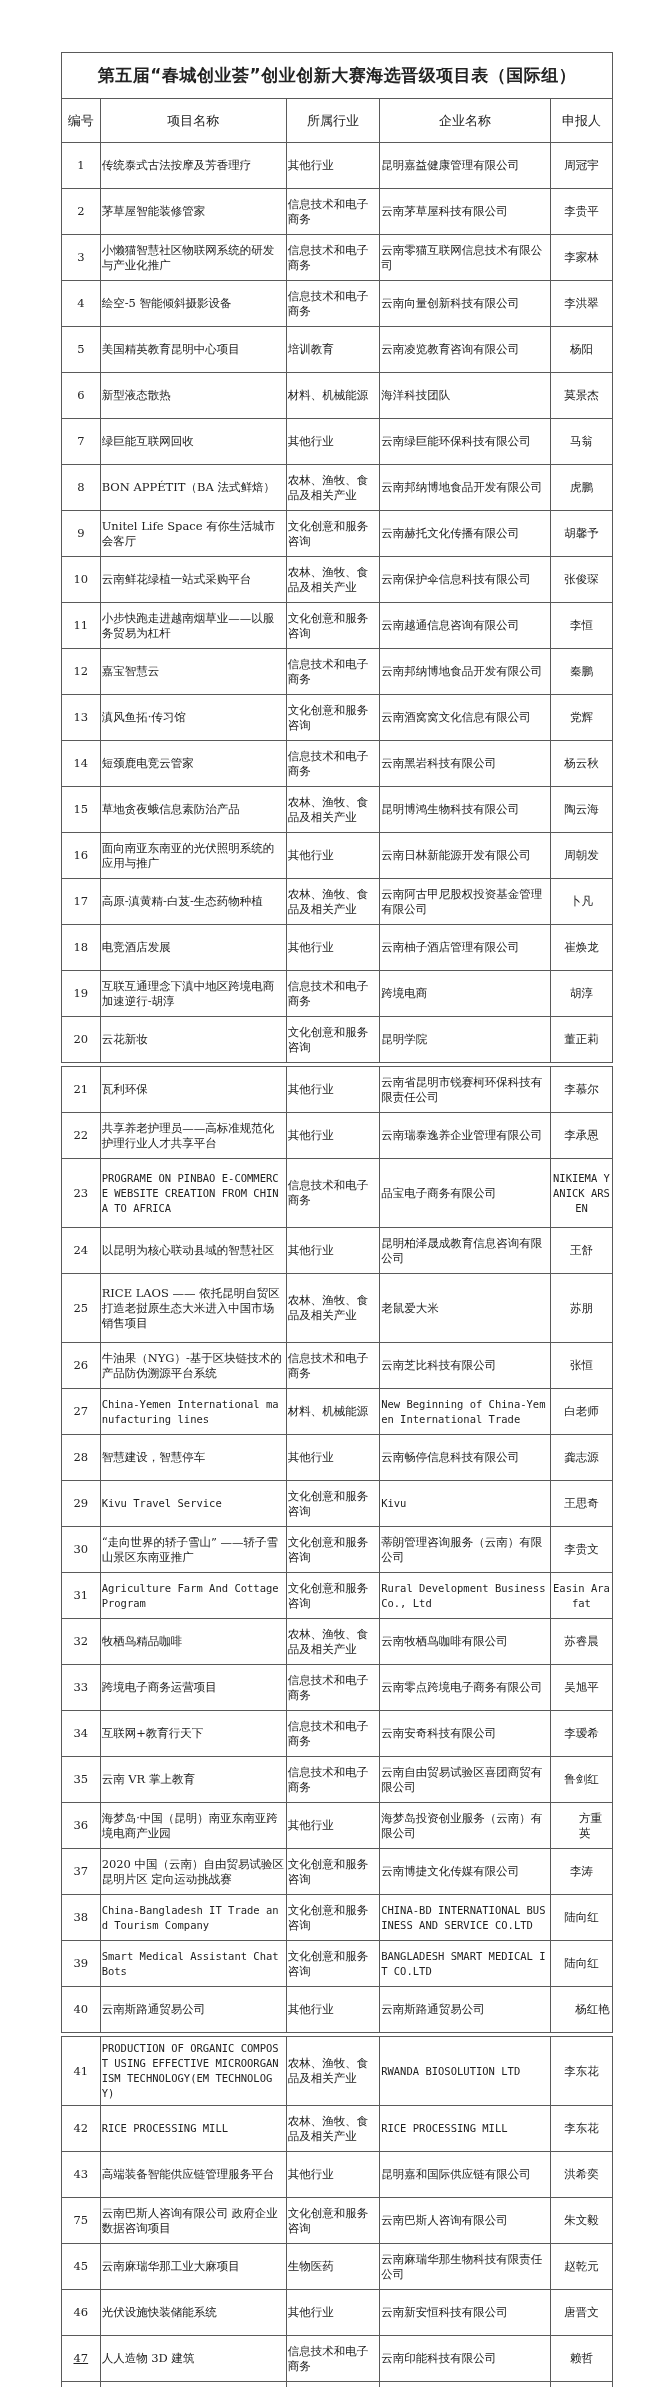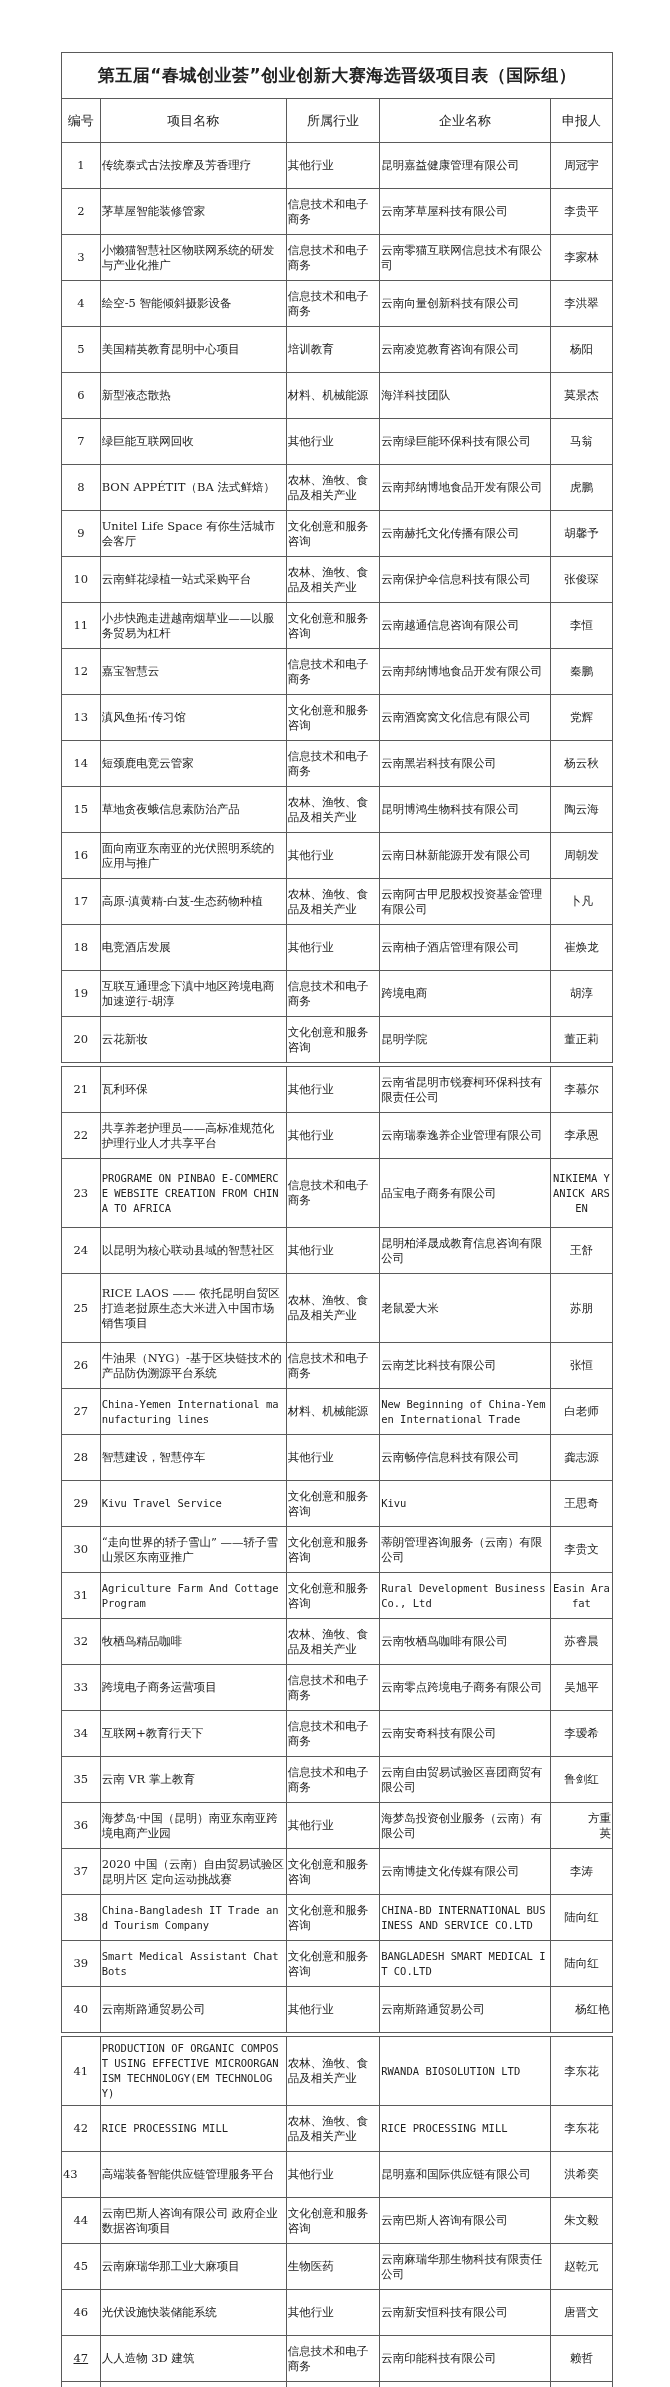--- a/index.html
+++ b/index.html
@@ -290,21 +290,21 @@
           <td>云南 VR 掌上教育</td>
           <td>信息技术和电子商务</td>
           <td>云南自由贸易试验区喜团商贸有限公司</td>
           <td style="text-align: center;">鲁剑红</td>
         </tr>
         <tr class="r2">
           <td style="text-align: center;">36</td>
           <td>海梦岛·中国（昆明）南亚东南亚跨境电商产业园</td>
           <td>其他行业</td>
           <td>海梦岛投资创业服务（云南）有限公司</td>
-          <td style="text-align: right; padding-left: 28px;">方重英</td>
+          <td style="text-align: left; padding-left: 28px;">方重英</td>
         </tr>
         <tr class="r2">
           <td style="text-align: center;">37</td>
           <td>2020 中国（云南）自由贸易试验区昆明片区 定向运动挑战赛</td>
           <td>文化创意和服务咨询</td>
           <td>云南博捷文化传媒有限公司</td>
           <td style="text-align: center;">李涛</td>
         </tr>
         <tr class="r2">
           <td style="text-align: center;">38</td>
@@ -338,28 +338,28 @@
           <td style="text-align: center;">李东花</td>
         </tr>
         <tr class="r2">
           <td style="text-align: center;">42</td>
           <td class="en">RICE PROCESSING MILL</td>
           <td>农林、渔牧、食品及相关产业</td>
           <td class="en">RICE PROCESSING MILL</td>
           <td style="text-align: center;">李东花</td>
         </tr>
         <tr class="r2">
-          <td style="text-align: left;">43</td>
+          <td style="text-align: center;">43</td>
           <td>高端装备智能供应链管理服务平台</td>
           <td>其他行业</td>
           <td>昆明嘉和国际供应链有限公司</td>
           <td style="text-align: center;">洪希奕</td>
         </tr>
         <tr class="r2">
-          <td style="text-align: center;">44</td>
+          <td style="text-align: center;">75</td>
           <td>云南巴斯人咨询有限公司 政府企业数据咨询项目</td>
           <td>文化创意和服务咨询</td>
           <td>云南巴斯人咨询有限公司</td>
           <td style="text-align: center;">朱文毅</td>
         </tr>
         <tr class="r2">
           <td style="text-align: center;">45</td>
           <td>云南麻瑞华那工业大麻项目</td>
           <td>生物医药</td>
           <td>云南麻瑞华那生物科技有限责任公司</td>

